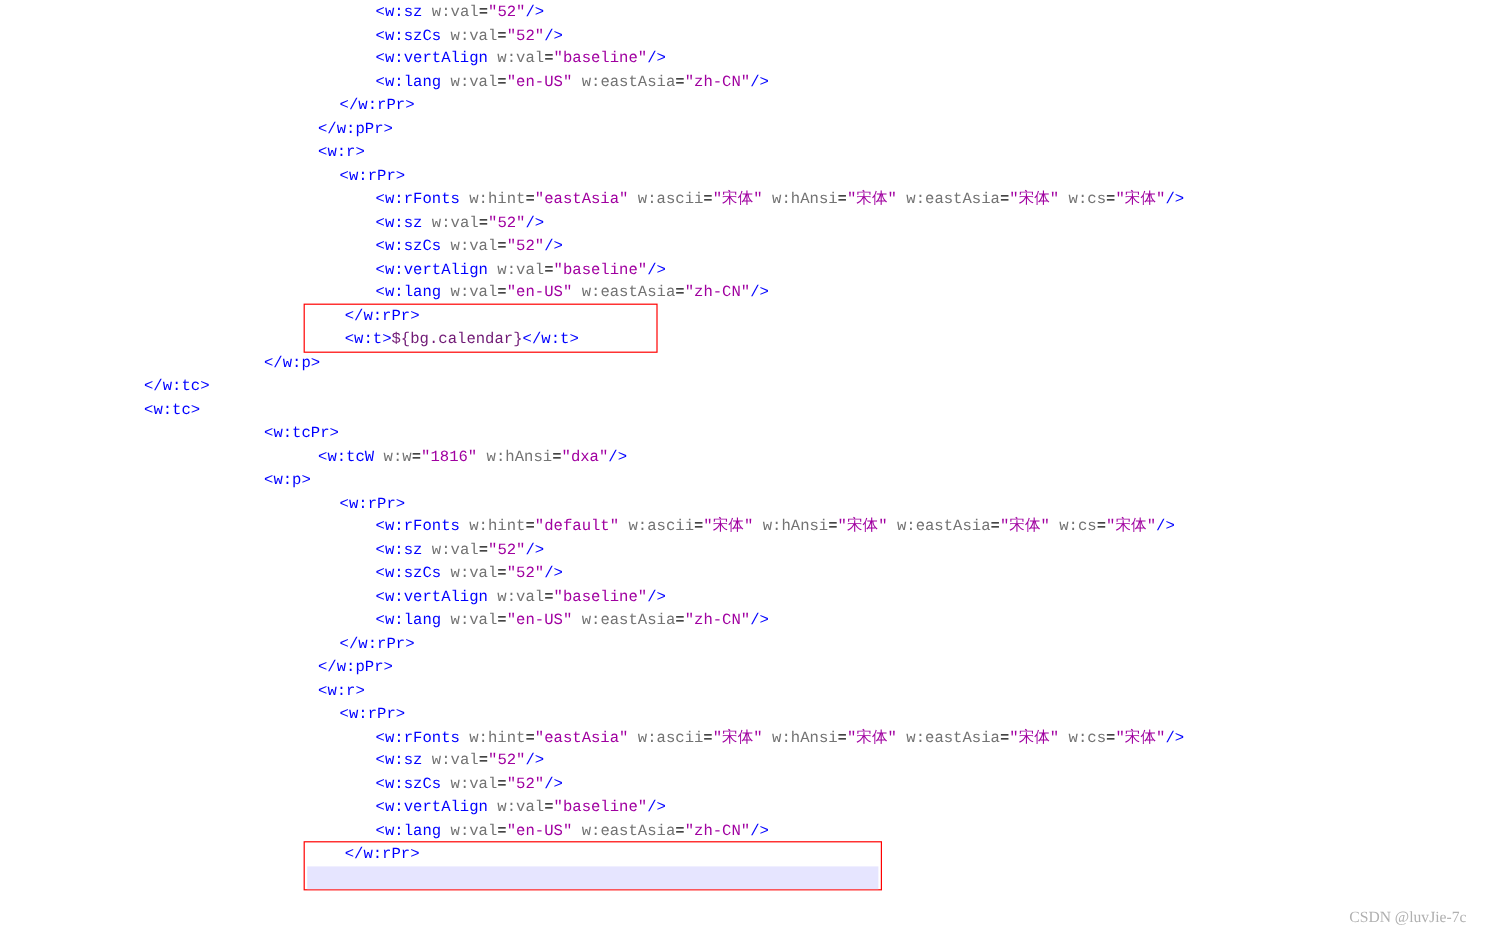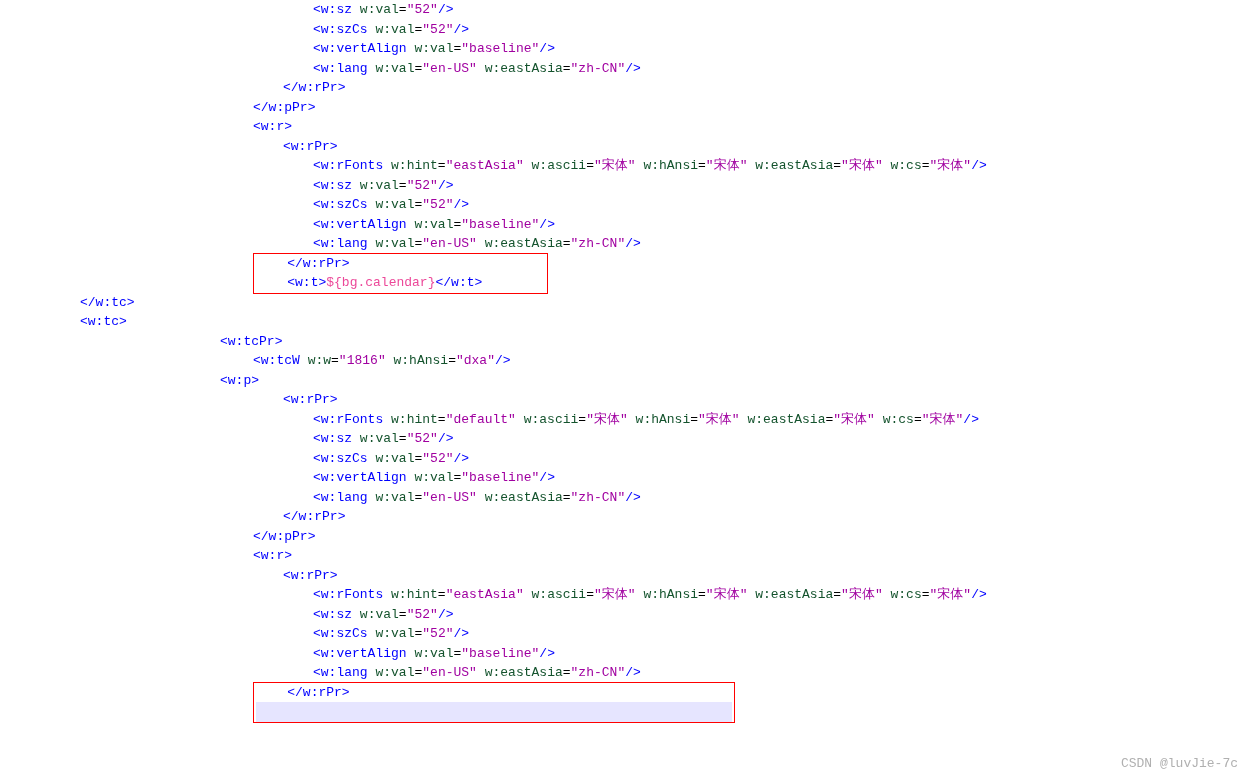--- a/index.html
+++ b/index.html
@@ -15,42 +15,42 @@
   .code {
     padding: 0 0 20px 0;
   }
   .line {
     padding: 0;
   }
   .highlight-line {
     background: #e6e5ff;
   }
   .t  { color: #0000ff; }   
-  .an { color: #14532d; }   
+  .an { color: #737373; }   
   .av { color: #a000a0; }
   .eq { color: #000; }
-  .tx { color: #ec4899; }      
+  .tx { color: #701a75; }      
   .box {
     border: 1px solid #ff0000;
     display: inline-block;
     padding: 0 2px;
     margin: -1px 0;
   }
   .watermark {
     position: fixed;
-    right: 12px;
+    right: 28px;
     bottom: 8px;
     color: #b0b0b0;
-    font-family: Liberation Mono, monospace;
+    font-family: Liberation Serif, serif;
     font-size: 13px;
     text-align: center;
   }
-  .ind2 { padding-left: 80px; }
+  .ind2 { padding-left: 120px; }
   .ind3 { padding-left: 220px; }
-  .ind4 { padding-left: 253px; }
+  .ind4 { padding-left: 253px; margin-left: 12px; }
   .ind5 { padding-left: 283px; }
   .ind6 { padding-left: 313px; }
 </style>
 </head>
 <body>
 
 <div class="code">
 
 <div class="line ind6"><span class="t">&lt;</span><span class="t">w:sz</span> <span class="an">w:val</span><span class="eq">=</span><span class="av">"<span>52</span>"</span><span class="t">/&gt;</span></div>
 <div class="line ind6"><span class="t">&lt;</span><span class="t">w:szCs</span> <span class="an">w:val</span><span class="eq">=</span><span class="av">"<span>52</span>"</span><span class="t">/&gt;</span></div>
@@ -61,20 +61,21 @@
 <div class="line ind4"><span class="t">&lt;</span><span class="t">w:r</span><span class="t">&gt;</span></div>
 <div class="line ind5"><span class="t">&lt;</span><span class="t">w:rPr</span><span class="t">&gt;</span></div>
 <div class="line ind6"><span class="t">&lt;</span><span class="t">w:rFonts</span> <span class="an">w:hint</span><span class="eq">=</span><span class="av">"<span>eastAsia</span>"</span> <span class="an">w:ascii</span><span class="eq">=</span><span class="av">"<span>宋体</span>"</span> <span class="an">w:hAnsi</span><span class="eq">=</span><span class="av">"<span>宋体</span>"</span> <span class="an">w:eastAsia</span><span class="eq">=</span><span class="av">"<span>宋体</span>"</span> <span class="an">w:cs</span><span class="eq">=</span><span class="av">"<span>宋体</span>"</span><span class="t">/&gt;</span></div>
 <div class="line ind6"><span class="t">&lt;</span><span class="t">w:sz</span> <span class="an">w:val</span><span class="eq">=</span><span class="av">"<span>52</span>"</span><span class="t">/&gt;</span></div>
 <div class="line ind6"><span class="t">&lt;</span><span class="t">w:szCs</span> <span class="an">w:val</span><span class="eq">=</span><span class="av">"<span>52</span>"</span><span class="t">/&gt;</span></div>
 <div class="line ind6"><span class="t">&lt;</span><span class="t">w:vertAlign</span> <span class="an">w:val</span><span class="eq">=</span><span class="av">"<span>baseline</span>"</span><span class="t">/&gt;</span></div>
 <div class="line ind6"><span class="t">&lt;</span><span class="t">w:lang</span> <span class="an">w:val</span><span class="eq">=</span><span class="av">"<span>en-US</span>"</span> <span class="an">w:eastAsia</span><span class="eq">=</span><span class="av">"<span>zh-CN</span>"</span><span class="t">/&gt;</span></div>
 
 <div class="line" style="padding-left:253px"><span class="box">&nbsp;&nbsp;&nbsp;&nbsp;<span class="t">&lt;/</span><span class="t">w:rPr</span><span class="t">&gt;</span>&nbsp;&nbsp;&nbsp;&nbsp;&nbsp;&nbsp;&nbsp;&nbsp;&nbsp;&nbsp;&nbsp;&nbsp;&nbsp;&nbsp;&nbsp;&nbsp;&nbsp;&nbsp;&nbsp;&nbsp;&nbsp;&nbsp;&nbsp;&nbsp;&nbsp;<br>&nbsp;&nbsp;&nbsp;&nbsp;<span class="t">&lt;</span><span class="t">w:t</span><span class="t">&gt;</span><span class="tx">${bg.calendar}</span><span class="t">&lt;/</span><span class="t">w:t</span><span class="t">&gt;</span>&nbsp;&nbsp;&nbsp;&nbsp;</span></div>
 
+<div class="line ind3"><span class="t">&lt;/</span><span class="t">w:p</span><span class="t">&gt;</span></div>
 <div class="line ind2"><span class="t">&lt;/</span><span class="t">w:tc</span><span class="t">&gt;</span></div>
 
 <div class="line ind2"><span class="t">&lt;</span><span class="t">w:tc</span><span class="t">&gt;</span></div>
 <div class="line ind3"><span class="t">&lt;</span><span class="t">w:tcPr</span><span class="t">&gt;</span></div>
 <div class="line ind4"><span class="t">&lt;</span><span class="t">w:tcW</span> <span class="an">w:w</span><span class="eq">=</span><span class="av">"<span>1816</span>"</span> <span class="an">w:hAnsi</span><span class="eq">=</span><span class="av">"<span>dxa</span>"</span><span class="t">/&gt;</span></div>
 <div class="line ind3"><span class="t">&lt;</span><span class="t">w:p</span><span class="t">&gt;</span></div>
 <div class="line ind5"><span class="t">&lt;</span><span class="t">w:rPr</span><span class="t">&gt;</span></div>
 <div class="line ind6"><span class="t">&lt;</span><span class="t">w:rFonts</span> <span class="an">w:hint</span><span class="eq">=</span><span class="av">"<span>default</span>"</span> <span class="an">w:ascii</span><span class="eq">=</span><span class="av">"<span>宋体</span>"</span> <span class="an">w:hAnsi</span><span class="eq">=</span><span class="av">"<span>宋体</span>"</span> <span class="an">w:eastAsia</span><span class="eq">=</span><span class="av">"<span>宋体</span>"</span> <span class="an">w:cs</span><span class="eq">=</span><span class="av">"<span>宋体</span>"</span><span class="t">/&gt;</span></div>
 <div class="line ind6"><span class="t">&lt;</span><span class="t">w:sz</span> <span class="an">w:val</span><span class="eq">=</span><span class="av">"<span>52</span>"</span><span class="t">/&gt;</span></div>
 <div class="line ind6"><span class="t">&lt;</span><span class="t">w:szCs</span> <span class="an">w:val</span><span class="eq">=</span><span class="av">"<span>52</span>"</span><span class="t">/&gt;</span></div>

